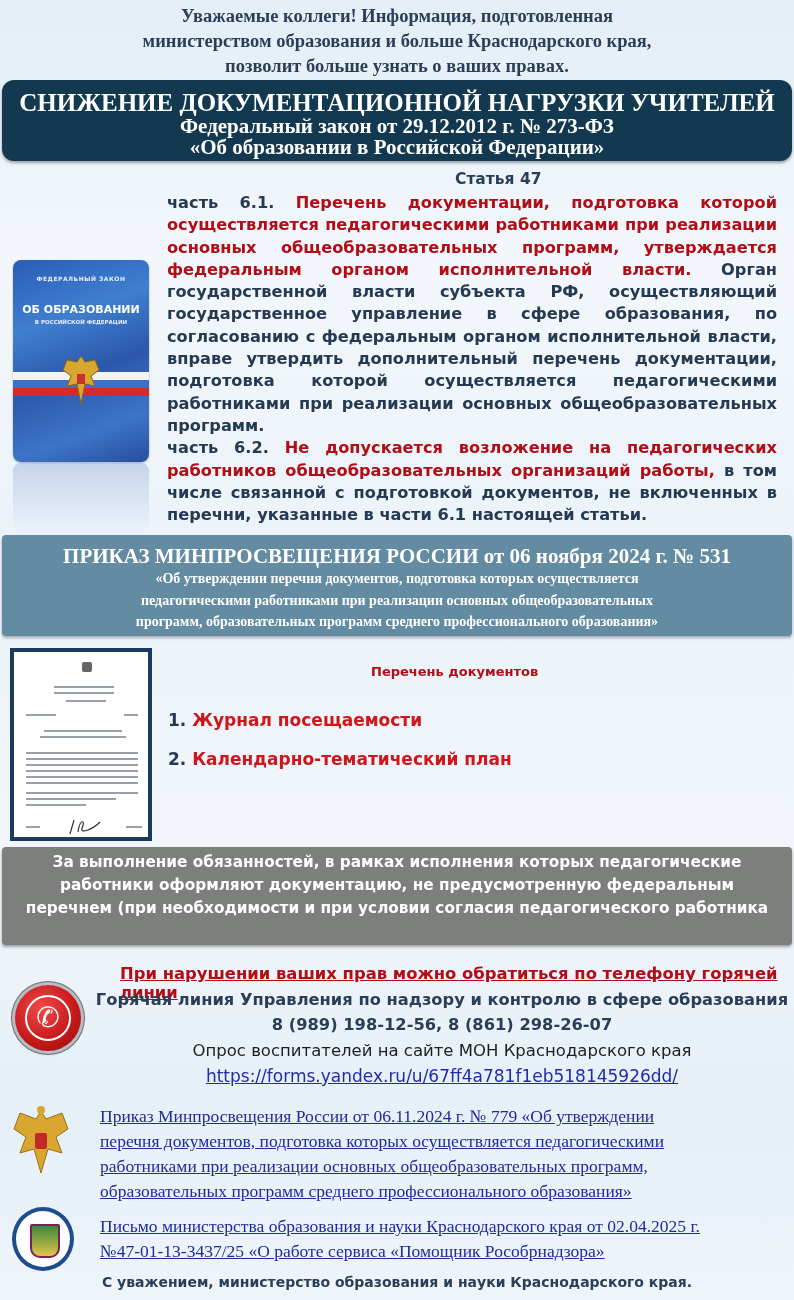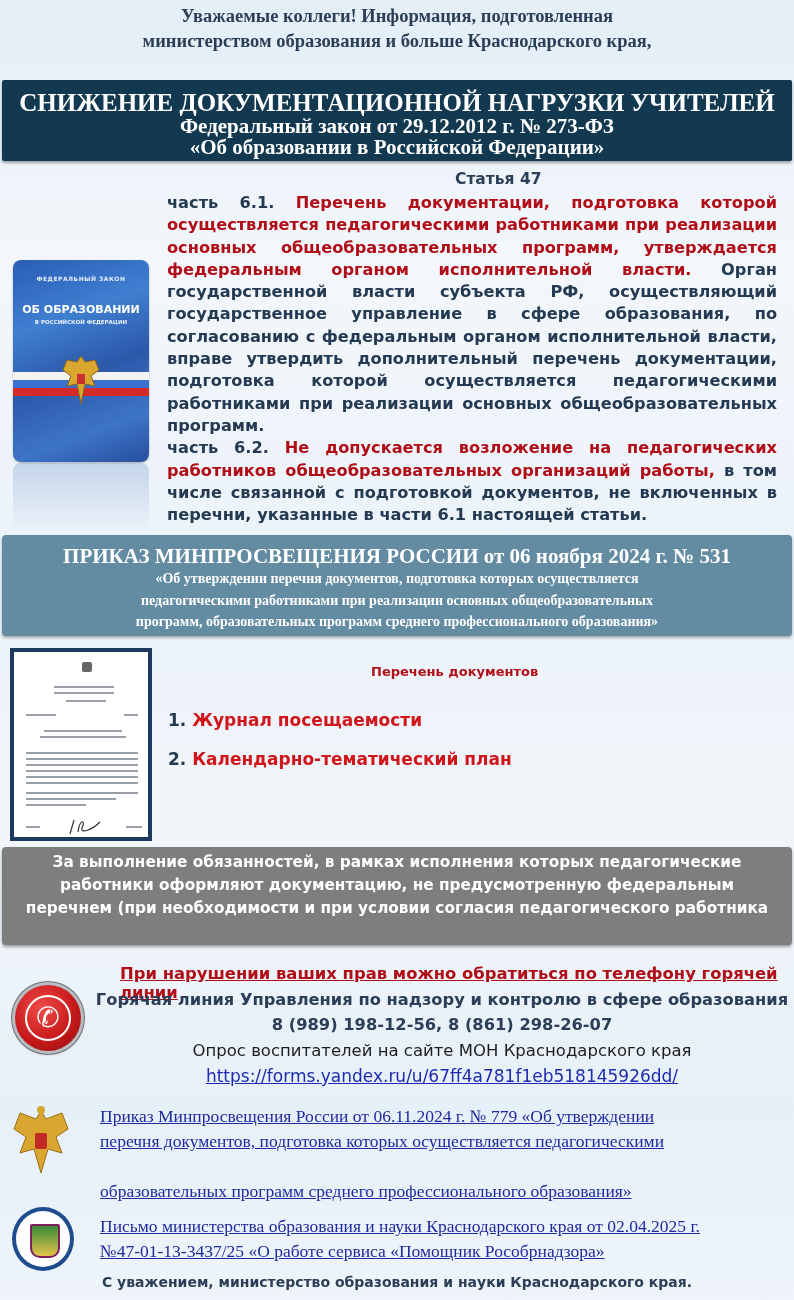--- a/index.html
+++ b/index.html
@@ -2,21 +2,21 @@
 <html><head>
 <meta charset="utf-8">
 <style>
   html,body{margin:0;padding:0;}
   body{width:794px;height:1300px;overflow:hidden;position:relative;
     background:linear-gradient(180deg,#e3eef7 0%,#f3f7fb 20%,#eaf2f9 45%,#f2f6fa 65%,#e6f0f8 85%,#eef4fa 100%);
     font-family:"DejaVu Sans","Liberation Sans",sans-serif;color:#243a52;}
   .serif{font-family:"Liberation Serif","DejaVu Serif",serif;}
   .abs{position:absolute;}
   .intro{left:0;top:4px;width:794px;text-align:center;font-weight:bold;font-size:18.5px;line-height:25px;color:#2b3e57;}
-  .banner1{left:2px;top:80px;width:790px;height:81px;background:#12394f;border-radius:2px;box-shadow:0 2px 3px rgba(0,0,0,.35);text-align:center;color:#fff;font-weight:bold;}
+  .banner1{left:2px;top:80px;width:790px;height:81px;background:#12394f;border-radius:12px;box-shadow:0 2px 3px rgba(0,0,0,.35);text-align:center;color:#fff;font-weight:bold;}
   .banner1 .l1{font-size:25px;line-height:27px;margin-top:9px;}
   .banner1 .l2,.banner1 .l3{font-size:21px;line-height:21px;}
   .article-title{left:455px;top:170px;font-weight:bold;font-size:15.5px;color:#2b3e57;}
   .art-text{left:167px;top:192px;width:610px;font-size:16.2px;font-weight:bold;line-height:22.3px;text-align:justify;color:#243a52;}
   .red{color:#b10d17;}
   .book{left:13px;top:260px;width:136px;height:202px;border-radius:8px;overflow:hidden;
     background:linear-gradient(160deg,#2a5db5 0%,#3f7fd0 30%,#2c58aa 55%,#3d74c7 80%,#274e9e 100%);box-shadow:0 1px 2px rgba(0,0,0,.3);}
   .book .t1{position:absolute;top:15px;left:0;width:100%;text-align:center;color:#e8eefc;font-size:6px;font-weight:bold;letter-spacing:.5px;}
   .book .t2{position:absolute;top:43px;left:0;width:100%;text-align:center;color:#fff;font-size:11px;font-weight:bold;}
   .book .t3{position:absolute;top:59px;left:0;width:100%;text-align:center;color:#e8eefc;font-size:5.5px;font-weight:bold;}
@@ -50,20 +50,21 @@
   .emblem{left:12px;top:1207px;width:62px;height:64px;border-radius:50%;background:#fff;border:4px solid #1d4d8f;box-sizing:border-box;}
   .emblem .inner{position:absolute;left:14px;top:13px;width:26px;height:30px;background:linear-gradient(180deg,#3a8a3a,#e3c34a);border:2px solid #7a1f5a;border-radius:2px 2px 10px 10px;}
   .footer{left:0;top:1274px;width:794px;text-align:center;font-weight:bold;font-size:14px;color:#2b3e57;}
 </style>
 </head>
 <body>
 
 <div class="abs intro serif">
   <div>Уважаемые коллеги! Информация, подготовленная</div>
   <div>министерством образования и больше Краснодарского края,</div>
+  <div>позволит больше узнать о ваших правах.</div>
 </div>
 
 <div class="abs banner1 serif">
   <div class="l1">СНИЖЕНИЕ ДОКУМЕНТАЦИОННОЙ НАГРУЗКИ УЧИТЕЛЕЙ</div>
   <div class="l2">Федеральный закон от 29.12.2012 г. № 273-ФЗ</div>
   <div class="l3">«Об образовании в Российской Федерации»</div>
 </div>
 
 <div class="abs book">
   <div class="t1">ФЕДЕРАЛЬНЫЙ ЗАКОН</div>
@@ -152,21 +153,21 @@
 <div class="abs eagle">
   <svg width="62" height="76" viewBox="0 0 62 76">
     <path d="M31 8 L36 16 L52 10 L58 26 L46 34 L52 50 L38 46 L31 70 L24 46 L10 50 L16 34 L4 26 L10 10 L26 16 Z" fill="#d9a630" stroke="#9a6e16" stroke-width="1"></path>
     <rect x="25" y="30" width="12" height="16" rx="2" fill="#c22a28"></rect>
     <circle cx="31" cy="7" r="4" fill="#d9a630"></circle>
   </svg>
 </div>
 <div class="abs doc-link serif" style="top:1104px;">
   <a href="#">Приказ Минпросвещения России от 06.11.2024 г. № 779 «Об утверждении</a><br>
   <a href="#">перечня документов, подготовка которых осуществляется педагогическими</a><br>
-  <br>
+  <a href="#">работниками при реализации основных общеобразовательных программ,</a><br>
   <a href="#">образовательных программ среднего профессионального образования»</a>
 </div>
 
 <div class="abs emblem">
   <div class="inner"></div>
 </div>
 <div class="abs doc-link serif" style="top:1214px;">
   <a href="#">Письмо министерства образования и науки Краснодарского края от 02.04.2025 г.</a><br>
   <a href="#">№47-01-13-3437/25 «О работе сервиса «Помощник Рособрнадзора»</a>
 </div>

